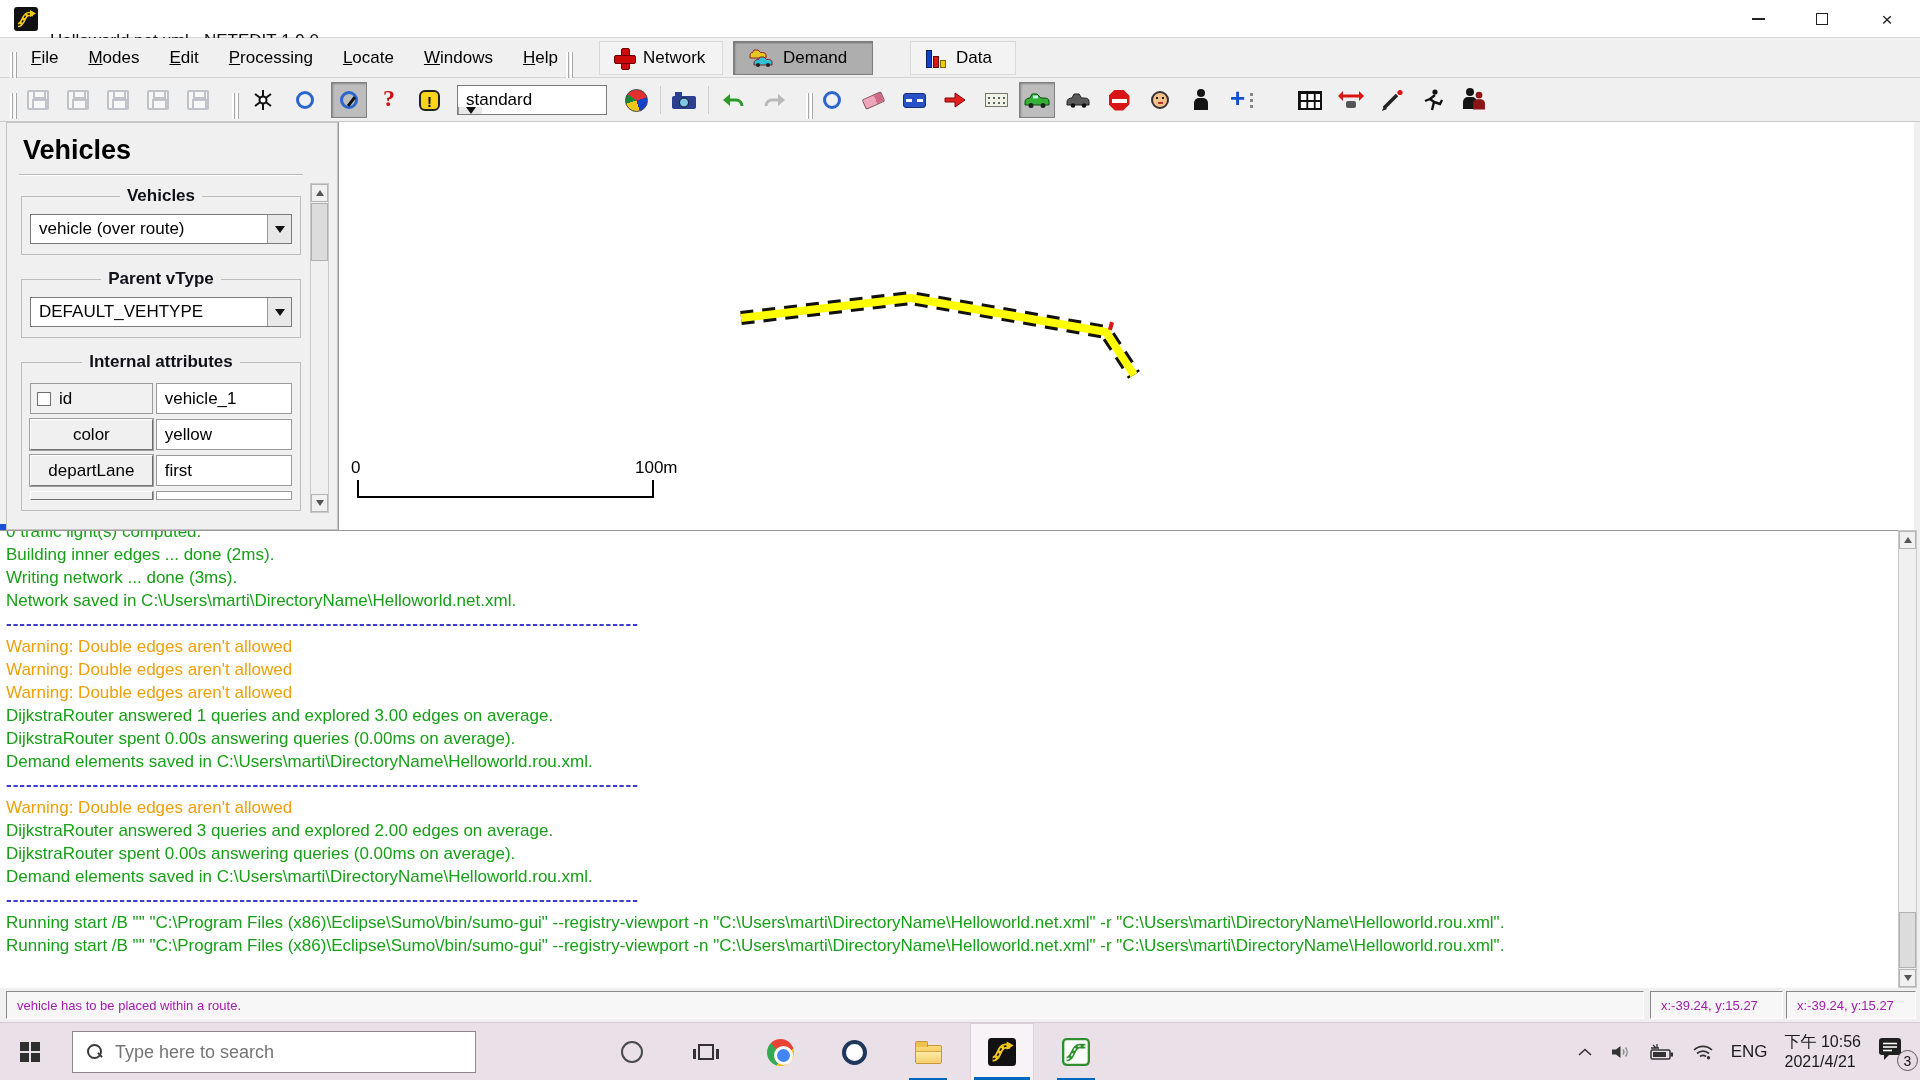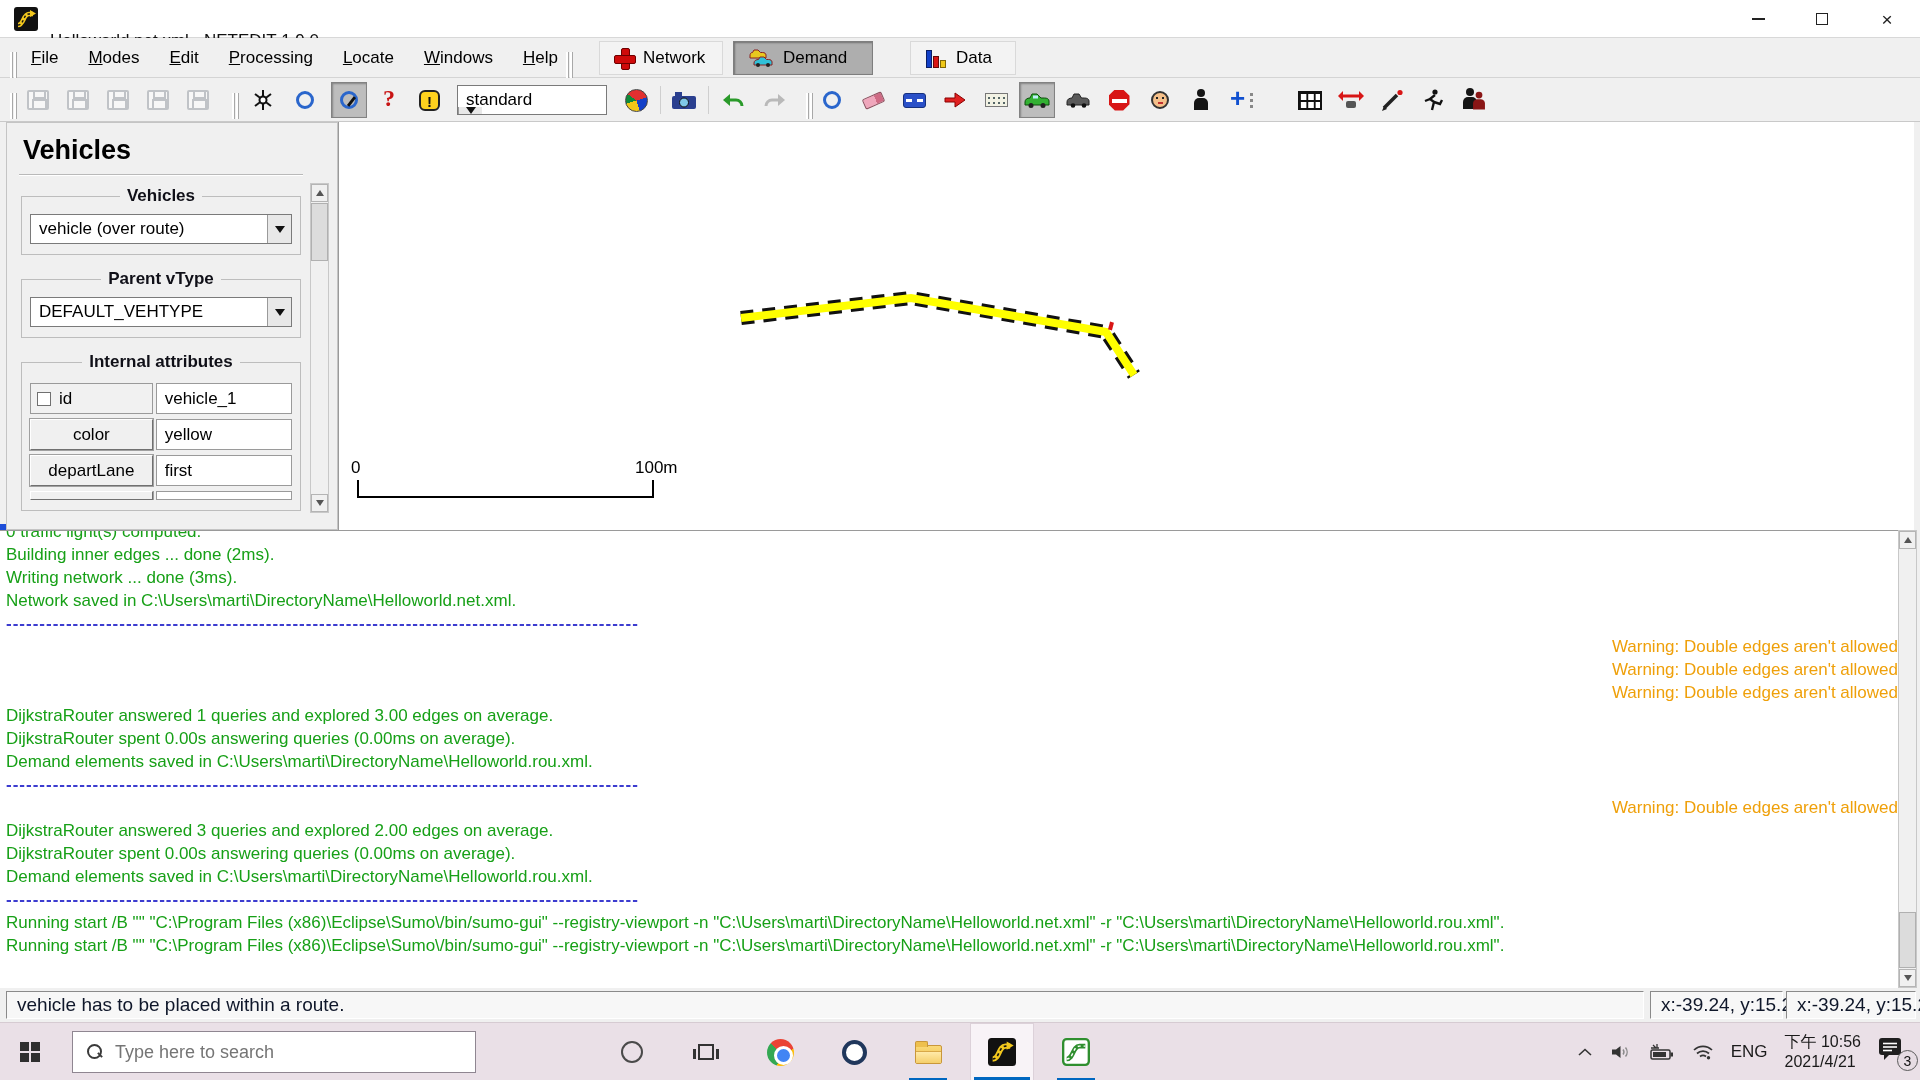--- a/index.html
+++ b/index.html
@@ -122,27 +122,27 @@
   #canvas { position:absolute; left:338px; top:0; width:1576px; height:408px; background:#ffffff; border-left:1px solid #9a9a9a; }
   #scale-zero { position:absolute; left:12px; top:336px; font-size:17px; color:#000; }
   #scale-label { position:absolute; left:296px; top:336px; font-size:17px; color:#000; }
   .scale-line { position:absolute; left:18px; top:374px; width:297px; height:2px; background:#000; }
   .scale-tick { position:absolute; top:358px; width:2px; height:18px; background:#000; }
 
   
   #logarea { position:absolute; left:0; top:530px; width:1898px; height:458px; background:#fff; border-top:1px solid #9a9a9a; overflow:hidden; padding-left:6px; }
   .log-line { font-size:17px; line-height:23px; white-space:nowrap; }
   .log-line.info, .log-line.cmd { color:#17a017; }
-  .log-line.warn { color:#efa00a;text-align:right; }
+  .log-line.warn { color:#efa00a; }
   .log-line.sep { color:#3c3ccf; letter-spacing:1px; font-weight:bold; }
 
   
   #statusbar { position:absolute; left:0; top:988px; width:1920px; height:34px; background:#f0f0f0; }
   .sbox { position:absolute; top:3px; height:28px; background:#f7f7f7; border:1px solid; border-color:#8a8a8a #fff #fff #8a8a8a;
-          display:flex; align-items:center; padding:0 10px; font-size:19px; color:#0f172a; white-space:nowrap; }
+          display:flex; align-items:center; padding:0 10px; font-size:13px; color:#a21caf; white-space:nowrap; }
   #sb-msg { left:6px; width:1638px; }
   #sb-c1 { left:1650px; width:133px; }
   #sb-c2 { left:1786px; width:130px; }
 
   
   #taskbar { position:absolute; left:0; top:1022px; width:1920px; height:58px; background:#eae0e7; border-top:1px solid #d6cbd2; }
   #startbtn { position:absolute; left:0; top:0; width:60px; height:58px; display:flex; align-items:center; justify-content:center; }
   .ic-win { width:20px; height:20px; display:grid; grid-template:1fr 1fr / 1fr 1fr; gap:2px; }
   .ic-win i { background:#2f2f2f; }
   #searchbox { position:absolute; left:72px; top:8px; width:404px; height:42px; background:#fff; border:1px solid #8f8691; display:flex; align-items:center; }

